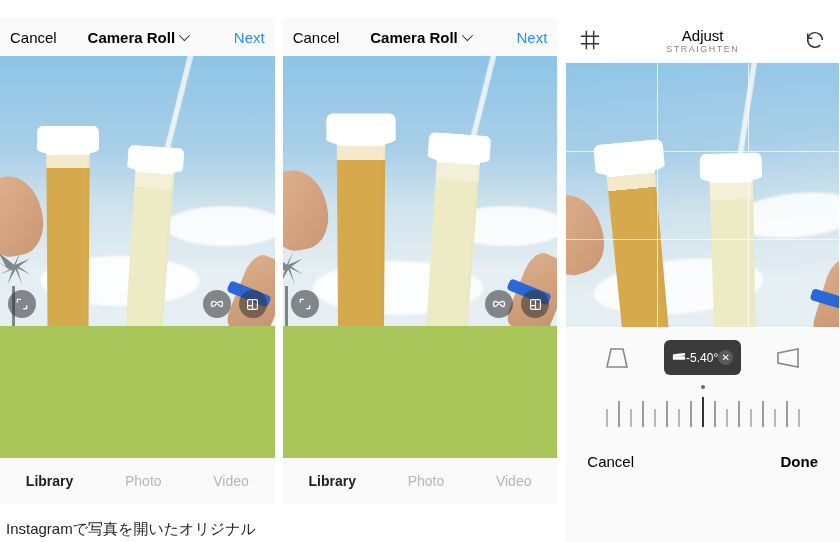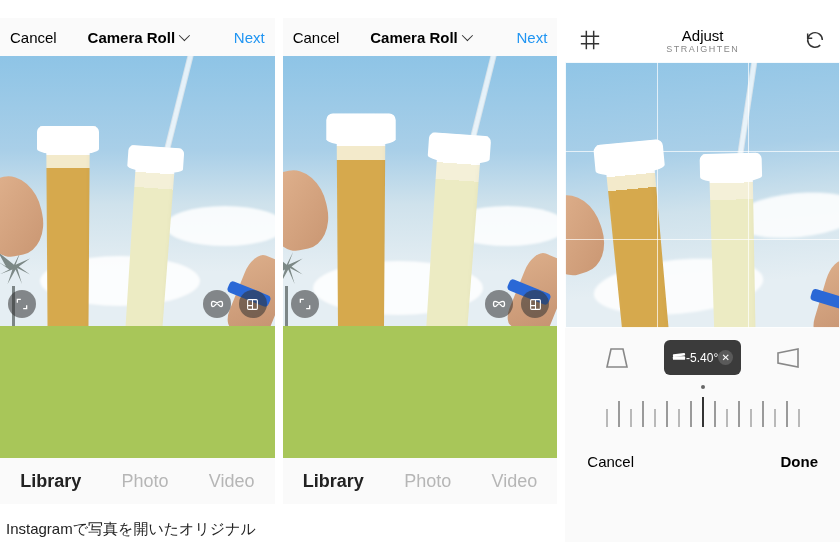--- a/index.html
+++ b/index.html
@@ -187,21 +187,21 @@
   .green {
     background:#a8c659;
     height:132px;
   }
 
   .bottom-tabs {
     height:46px;
     display:flex;
     align-items:center;
     justify-content:space-around;
-    font-size:18px;
+    font-size:14px;
     color:#b6b6b6;
     background:#fafafa;
   }
   .bottom-tabs .active { color:#222; font-weight:600; }
 
   .adjust-controls {
     flex:1;
     background:#fafafa;
     display:flex;
     flex-direction:column;

